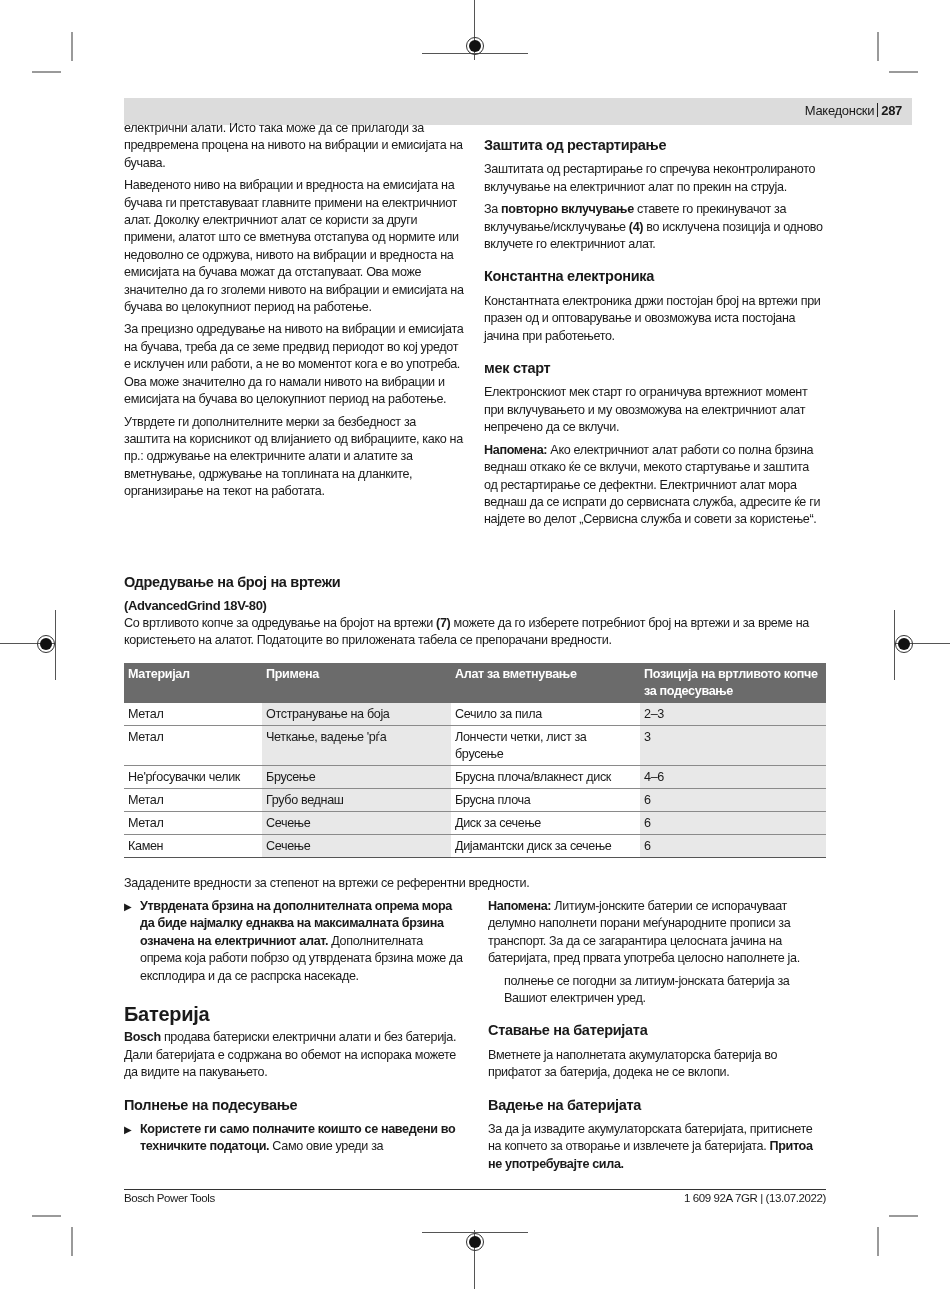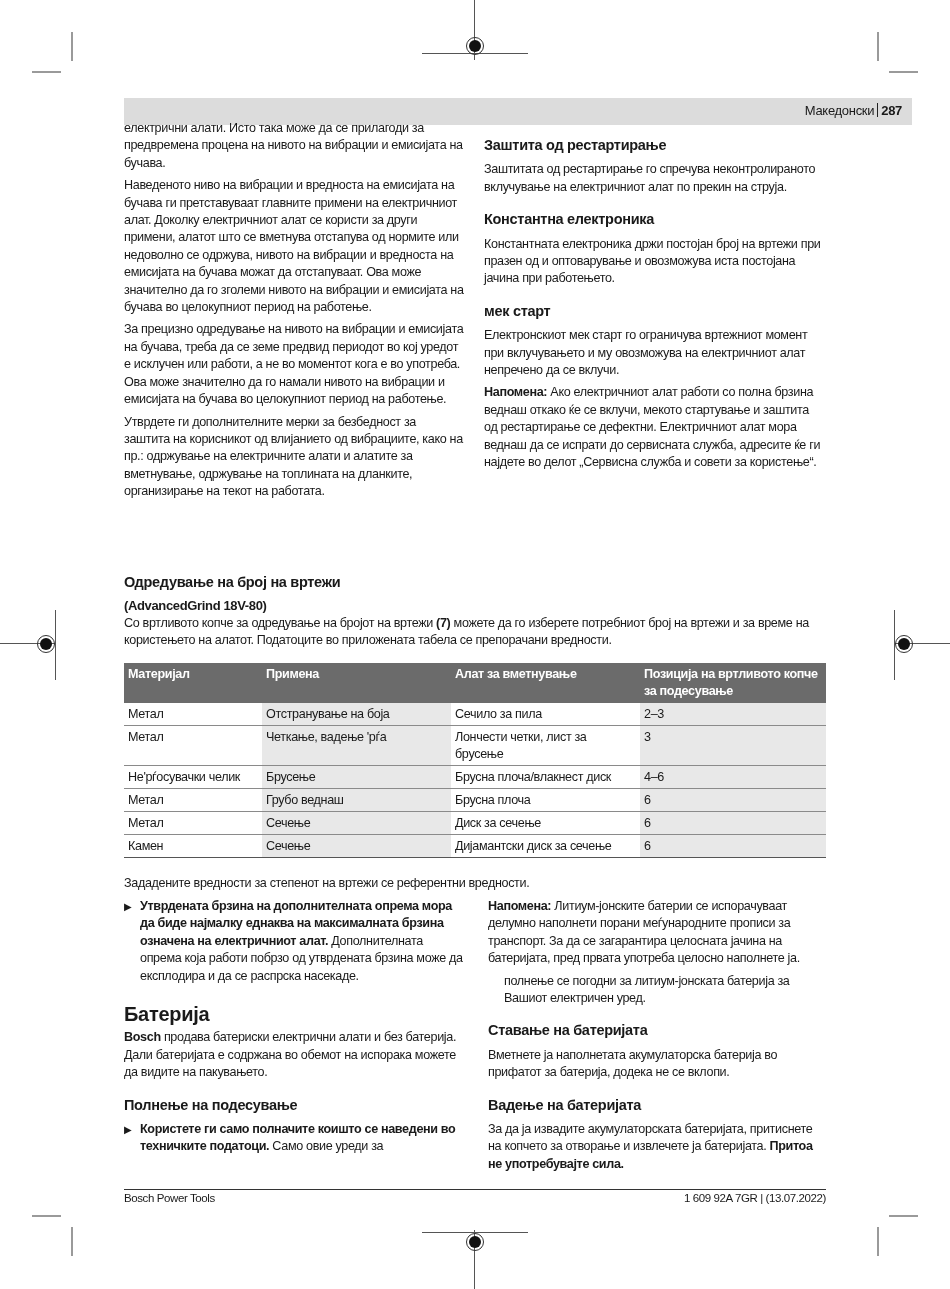--- a/index.html
+++ b/index.html
@@ -88,20 +88,21 @@
 <div class="col" style="left:124px;top:120px;width:340px;">
   <p>електрични алати. Исто така може да се прилагоди за предвремена процена на нивото на вибрации и емисијата на бучава.</p>
   <p>Наведеното ниво на вибрации и вредноста на емисијата на бучава ги претставуваат главните примени на електричниот алат. Доколку електричниот алат се користи за други примени, алатот што се вметнува отстапува од нормите или недоволно се одржува, нивото на вибрации и вредноста на емисијата на бучава можат да отстапуваат. Ова може значително да го зголеми нивото на вибрации и емисијата на бучава во целокупниот период на работење.</p>
   <p>За прецизно одредување на нивото на вибрации и емисијата на бучава, треба да се земе предвид периодот во кој уредот е исклучен или работи, а не во моментот кога е во употреба. Ова може значително да го намали нивото на вибрации и емисијата на бучава во целокупниот период на работење.</p>
   <p>Утврдете ги дополнителните мерки за безбедност за заштита на корисникот од влијанието од вибрациите, како на пр.: одржување на електричните алати и алатите за вметнување, одржување на топлината на дланките, организирање на текот на работата.</p>
 </div>
 
 <div class="col" style="left:484px;top:137px;width:340px;">
   <div class="h2">Заштита од рестартирање</div>
   <p>Заштитата од рестартирање го спречува неконтролираното вклучување на електричниот алат по прекин на струја.</p>
+  <p><span>За </span><b>повторно вклучување</b><span> ставете го прекинувачот за вклучување/исклучување </span><b>(4)</b><span> во исклучена позиција и одново вклучете го електричниот алат.</span></p>
   <div style="height:10px"></div>
   <div class="h2">Константна електроника</div>
   <p>Константната електроника држи постојан број на вртежи при празен од и оптоварување и овозможува иста постојана јачина при работењето.</p>
   <div style="height:10px"></div>
   <div class="h2">мек старт</div>
   <p>Електронскиот мек старт го ограничува вртежниот момент при вклучувањето и му овозможува на електричниот алат непречено да се вклучи.</p>
   <p><b>Напомена:</b><span> Ако електричниот алат работи со полна брзина веднаш откако ќе се вклучи, мекото стартување и заштита од рестартирање се дефектни. Електричниот алат мора веднаш да се испрати до сервисната служба, адресите ќе ги најдете во делот „Сервисна служба и совети за користење“.</span></p>
 </div>
 
 <div class="full" style="top:574px;">

